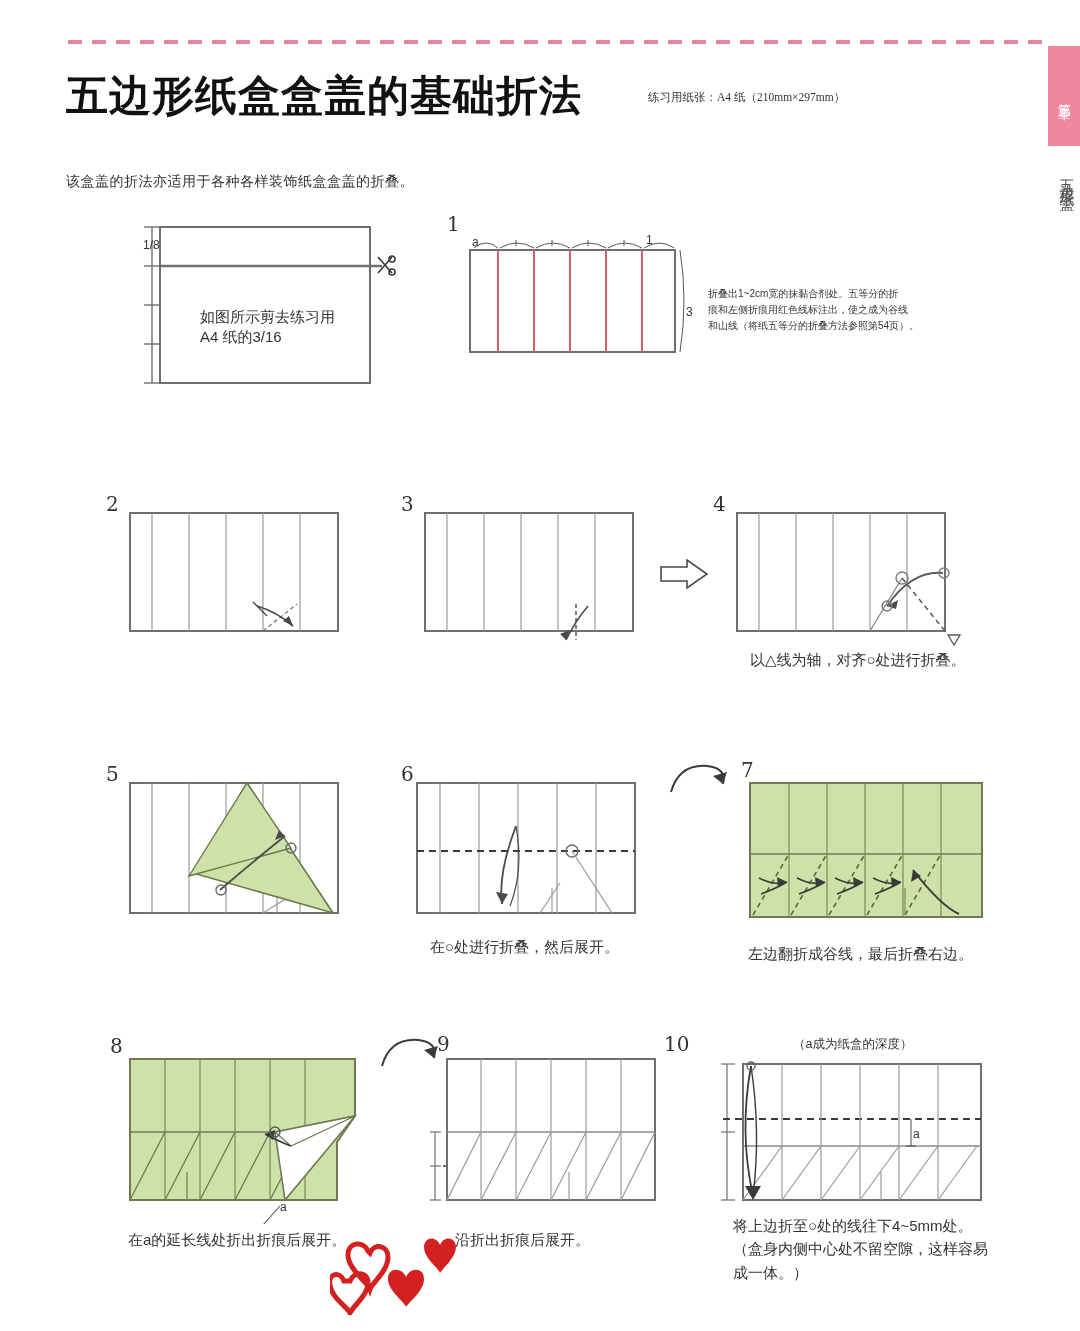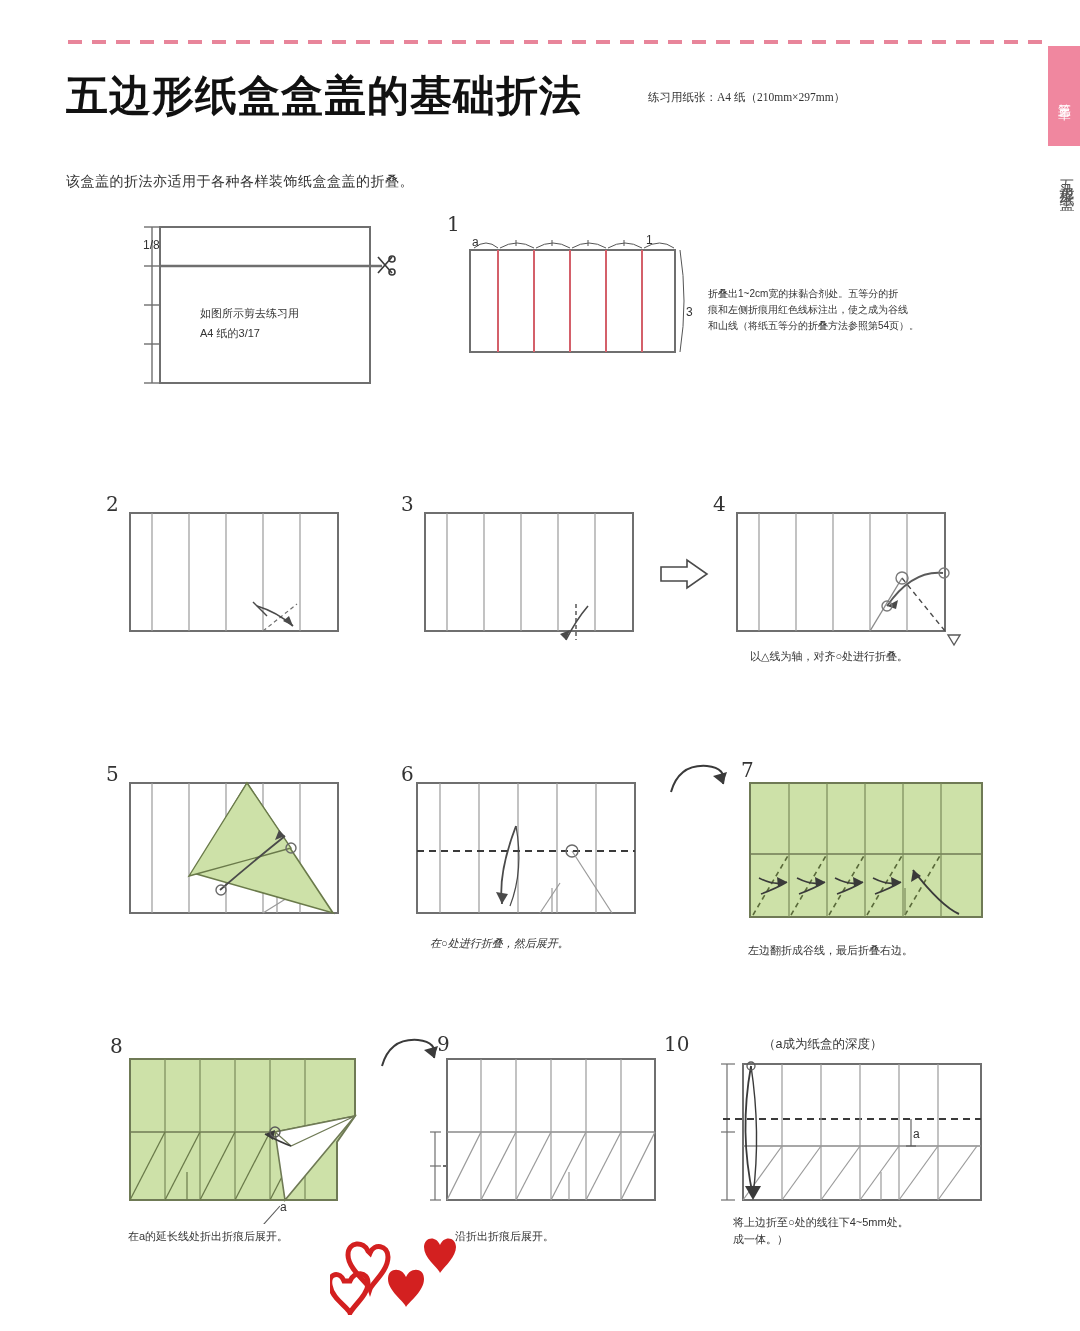--- a/index.html
+++ b/index.html
@@ -49,21 +49,21 @@
     font-size:14px;color:#333;letter-spacing:.5px;white-space:nowrap;margin-top:40px;
   }
 
   
   .fig{position:absolute;}
   .stepnum{
     position:absolute;font-family:"DejaVu Serif","Liberation Serif",serif;
     font-size:20px;color:#333;
   }
   .cap{
-    position:absolute;font-size:11px;line-height:1.55;color:#333;
+    position:absolute;font-size:15px;line-height:1.55;color:#333;
   }
   .note{position:absolute;font-size:10px;line-height:1.6;color:#333;}
 
   
   .hearts{position:absolute;left:330px;top:1215px;width:140px;height:100px;}
 </style>
 </head>
 <body>
 
 <div class="page">
@@ -94,21 +94,21 @@
 
     <g transform="translate(258,42)">
       <line x1="0" y1="0" x2="14" y2="16" stroke="#3a3a3a" stroke-width="1.6"></line>
       <line x1="0" y1="16" x2="14" y2="0" stroke="#3a3a3a" stroke-width="1.6"></line>
       <circle cx="14" cy="2" r="3" fill="none" stroke="#3a3a3a" stroke-width="1.6"></circle>
       <circle cx="14" cy="15" r="3" fill="none" stroke="#3a3a3a" stroke-width="1.6"></circle>
     </g>
   </svg>
   <div class="cap" style="left:143px;top:236px;font-size:12px;">1/8</div>
   <div class="cap" style="left:200px;top:305px;">如图所示剪去练习用</div>
-  <div class="cap" style="left:200px;top:325px;">A4 纸的3/17</div>
+  <div class="cap" style="left:200px;top:325px;">A4 纸的3/16</div>
 
   <div class="stepnum" style="left:447px;top:212px;">1</div>
   <svg class="fig" style="left:460px;top:232px;" width="245" height="140">
     <rect x="10" y="18" width="205" height="102" fill="#fff" stroke="#6f6f6f" stroke-width="2"></rect>
 
     <line x1="38" y1="18" x2="38" y2="120" stroke="#d4606a" stroke-width="2"></line>
     <line x1="74" y1="18" x2="74" y2="120" stroke="#d4606a" stroke-width="2"></line>
     <line x1="110" y1="18" x2="110" y2="120" stroke="#d4606a" stroke-width="2"></line>
     <line x1="146" y1="18" x2="146" y2="120" stroke="#d4606a" stroke-width="2"></line>
     <line x1="182" y1="18" x2="182" y2="120" stroke="#d4606a" stroke-width="2"></line>
@@ -222,21 +222,21 @@
 
     <path d="M104,48 Q86,95 90,126" fill="none" stroke="#4a4a4a" stroke-width="1.8"></path>
     <path d="M104,48 Q112,92 98,128" fill="none" stroke="#4a4a4a" stroke-width="1.2"></path>
     <polygon points="90,126 84,114 96,116" fill="#4a4a4a"></polygon>
 
     <circle cx="160" cy="73" r="6" fill="none" stroke="#6a6a6a" stroke-width="1.4"></circle>
     <line x1="160" y1="73" x2="200" y2="135" stroke="#9a9a9a" stroke-width="1.2"></line>
     <line x1="128" y1="135" x2="148" y2="105" stroke="#9a9a9a" stroke-width="1.2"></line>
     <line x1="140" y1="135" x2="140" y2="110" stroke="#9a9a9a" stroke-width="1.2"></line>
   </svg>
-  <div class="cap" style="left:430px;top:935px;font-style:italic;">在○处进行折叠，然后展开。</div>
+  <div class="cap" style="left:430px;top:935px;">在○处进行折叠，然后展开。</div>
 
   <svg class="fig" style="left:665px;top:760px;" width="70" height="45">
     <path d="M6,32 Q14,4 42,6 Q62,8 58,24" fill="none" stroke="#3a3a3a" stroke-width="2"></path>
     <polygon points="58,24 48,16 62,12" fill="#3a3a3a"></polygon>
   </svg>
 
   <div class="stepnum" style="left:741px;top:758px;">7</div>
   <svg class="fig" style="left:745px;top:778px;" width="260" height="160">
     <rect x="5" y="5" width="232" height="134" fill="#cde1a8" stroke="#6f7a55" stroke-width="2"></rect>
     <line x1="5" y1="76" x2="237" y2="76" stroke="#6f7a55" stroke-width="1.6"></line>
@@ -325,21 +325,21 @@
     <line x1="56" y1="146" x2="91" y2="78" stroke="#9a9a9a" stroke-width="1.2"></line>
     <line x1="91" y1="146" x2="126" y2="78" stroke="#9a9a9a" stroke-width="1.2"></line>
     <line x1="126" y1="146" x2="161" y2="78" stroke="#9a9a9a" stroke-width="1.2"></line>
     <line x1="161" y1="146" x2="196" y2="78" stroke="#9a9a9a" stroke-width="1.2"></line>
     <line x1="196" y1="146" x2="230" y2="78" stroke="#9a9a9a" stroke-width="1.2"></line>
     <line x1="144" y1="146" x2="144" y2="118" stroke="#9a9a9a" stroke-width="1.2"></line>
   </svg>
   <div class="cap" style="left:455px;top:1228px;">沿折出折痕后展开。</div>
 
   <div class="stepnum" style="left:664px;top:1032px;">10</div>
-  <div class="cap" style="left:763px;top:1035px;font-size:12.5px;">（a成为纸盒的深度）</div>
+  <div class="cap" style="left:793px;top:1035px;font-size:12.5px;">（a成为纸盒的深度）</div>
   <svg class="fig" style="left:715px;top:1054px;" width="300" height="165">
 
     <line x1="12" y1="10" x2="12" y2="146" stroke="#6f6f6f" stroke-width="1.2"></line>
     <line x1="6" y1="10" x2="20" y2="10" stroke="#6f6f6f" stroke-width="1.2"></line>
     <line x1="6" y1="78" x2="20" y2="78" stroke="#6f6f6f" stroke-width="1.2"></line>
     <line x1="6" y1="146" x2="20" y2="146" stroke="#6f6f6f" stroke-width="1.2"></line>
     <rect x="28" y="10" width="238" height="136" fill="#fff" stroke="#6f6f6f" stroke-width="2"></rect>
 
     <line x1="8" y1="65" x2="266" y2="65" stroke="#3a3a3a" stroke-width="2" stroke-dasharray="7,5"></line>
     <line x1="28" y1="92" x2="266" y2="92" stroke="#8a8a8a" stroke-width="1.5"></line>
@@ -360,20 +360,21 @@
     <path d="M36,12 Q46,78 38,142" fill="none" stroke="#3a3a3a" stroke-width="1.4"></path>
     <polygon points="38,146 30,132 46,132" fill="#3a3a3a"></polygon>
     <circle cx="36" cy="12" r="4" fill="none" stroke="#5a5a5a" stroke-width="1.3"></circle>
 
     <line x1="196" y1="65" x2="196" y2="92" stroke="#5a5a5a" stroke-width="1.1"></line>
     <line x1="191" y1="92" x2="201" y2="92" stroke="#5a5a5a" stroke-width="1.1"></line>
   </svg>
   <div class="cap" style="left:913px;top:1125px;font-size:12px;">a</div>
   <div class="cap" style="left:733px;top:1214px;width:300px;">
     <div>将上边折至○处的线往下4~5mm处。</div>
+    <div>（盒身内侧中心处不留空隙，这样容易</div>
     <div>成一体。）</div>
   </div>
 
   <svg class="hearts" viewBox="0 0 140 100">
     <path d="M38,36 C34,26 18,26 18,40 C18,54 38,68 40,74 C42,68 58,56 58,42 C58,30 44,28 40,38 Z" fill="none" stroke="#d32020" stroke-width="5"></path>
     <path d="M14,66 C10,56 -2,58 0,70 C2,84 18,92 20,98 C24,90 38,80 38,68 C38,56 24,56 20,66 Z" fill="none" stroke="#d32020" stroke-width="5"></path>
     <path d="M76,62 C72,52 58,52 58,64 C58,76 74,86 76,92 C80,86 94,76 94,64 C94,52 80,52 76,62 Z" fill="#d32020"></path>
     <path d="M110,30 C106,20 94,22 94,32 C94,44 108,52 110,58 C114,52 126,42 126,32 C126,22 114,20 110,30 Z" fill="#d32020"></path>
   </svg>
 

